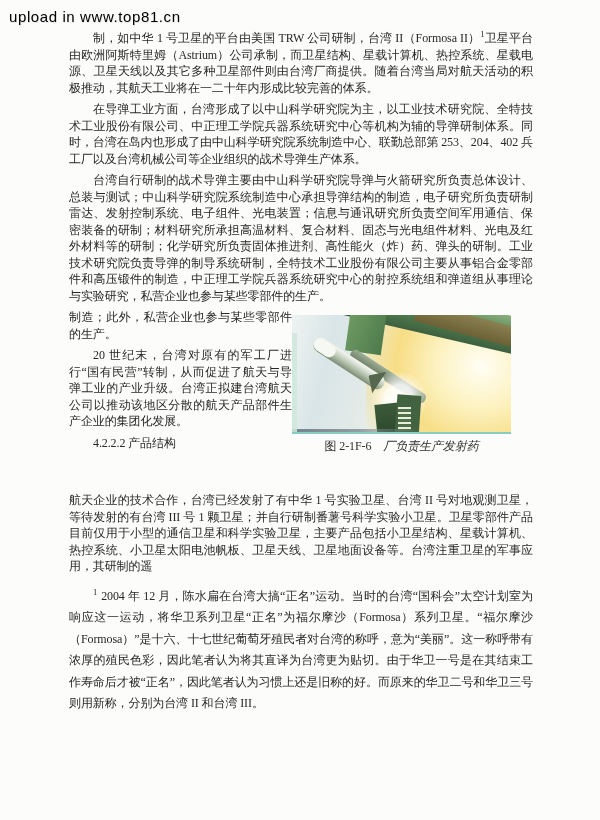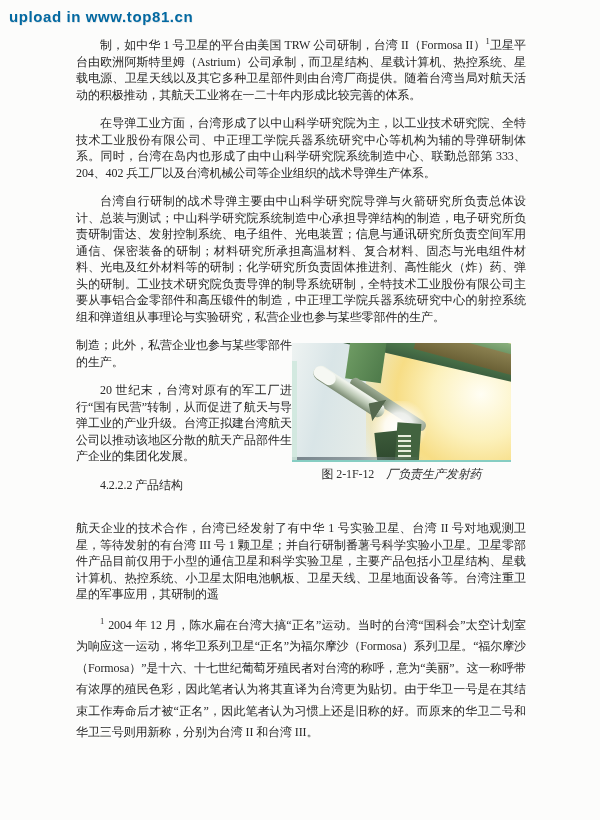--- a/index.html
+++ b/index.html
@@ -10,38 +10,38 @@
     background: #fcfcfb;
     overflow: hidden;
     font-family: "Liberation Serif", "DejaVu Serif", serif;
     color: #272727;
   }
   .watermark {
     position: absolute;
     left: 9px;
     top: 8px;
     font-family: "Liberation Sans", "DejaVu Sans", sans-serif;
-    font-weight: bold;
+    font-weight: normal;
     font-size: 15px;
     letter-spacing: 0.6px;
-    color: #0369a1;
+    color: #000000;
     text-shadow: 0.5px 0.5px 0 #e6e6e6;
     user-select: none;
   }
   .content {
     position: absolute;
     left: 64px;
     top: 25px;
     width: 474px;
     font-size: 12px;
     line-height: 16.5px;
     letter-spacing: -0.1px;
     text-align: justify;
   }
-  p { margin: 12px; padding: 0; font-family: Liberation Serif, serif; }
+  p { margin: 5px; padding: 0; font-family: Liberation Serif, serif; }
   .indent { text-indent: 2em; }
   .clear { clear: both; }
   .sup {
     font-size: 8.5px;
     vertical-align: super;
     line-height: 0;
   }
   
   .figure {
     float: right;
@@ -157,21 +157,21 @@
 <body>
 
 <div class="page">
 
   <div class="watermark">upload in www.top81.cn</div>
 
   <div class="content">
 
     <p class="para indent"><span>制，如中华 1 号卫星的平台由美国 TRW 公司研制，台湾 II（Formosa II）</span><sup class="sup">1</sup><span>卫星平台由欧洲阿斯特里姆（Astrium）公司承制，而卫星结构、星载计算机、热控系统、星载电源、卫星天线以及其它多种卫星部件则由台湾厂商提供。随着台湾当局对航天活动的积极推动，其航天工业将在一二十年内形成比较完善的体系。</span></p>
 
-    <p class="para indent">在导弹工业方面，台湾形成了以中山科学研究院为主，以工业技术研究院、全特技术工业股份有限公司、中正理工学院兵器系统研究中心等机构为辅的导弹研制体系。同时，台湾在岛内也形成了由中山科学研究院系统制造中心、联勤总部第 333、204、402 兵工厂以及台湾机械公司等企业组织的战术导弹生产体系。</p>
+    <p class="para indent">在导弹工业方面，台湾形成了以中山科学研究院为主，以工业技术研究院、全特技术工业股份有限公司、中正理工学院兵器系统研究中心等机构为辅的导弹研制体系。同时，台湾在岛内也形成了由中山科学研究院系统制造中心、联勤总部第 253、204、402 兵工厂以及台湾机械公司等企业组织的战术导弹生产体系。</p>
 
     <p class="para indent">台湾自行研制的战术导弹主要由中山科学研究院导弹与火箭研究所负责总体设计、总装与测试；中山科学研究院系统制造中心承担导弹结构的制造，电子研究所负责研制雷达、发射控制系统、电子组件、光电装置；信息与通讯研究所负责空间军用通信、保密装备的研制；材料研究所承担高温材料、复合材料、固态与光电组件材料、光电及红外材料等的研制；化学研究所负责固体推进剂、高性能火（炸）药、弹头的研制。工业技术研究院负责导弹的制导系统研制，全特技术工业股份有限公司主要从事铝合金零部件和高压锻件的制造，中正理工学院兵器系统研究中心的射控系统组和弹道组从事理论与实验研究，私营企业也参与某些零部件的生产。</p>
 
 
     <div class="wrap-zone">
 
       <figure class="figure">
         <div class="photo">
           <div class="ph-glow"></div>
           <div class="ph-rail-top"></div>
@@ -184,21 +184,21 @@
             <span class="fin"></span>
           </div>
           <div class="ph-base"></div>
           <div class="ph-base2"></div>
           <div class="ph-spring"></div>
           <div class="ph-horizon"></div>
           <div class="ph-teal-edge"></div>
           <div class="ph-bottomline"></div>
         </div>
         <figcaption class="caption">
-          <span class="cap-label">图 2-1F-12</span><span>厂负责生产发射药</span>
+          <span class="cap-label">图 2-1F-6</span><span>厂负责生产发射药</span>
         </figcaption>
       </figure>
 
       <p class="para">制造；此外，私营企业也参与某些零部件的生产。</p>
       <p class="para indent">20 世纪末，台湾对原有的军工厂进行“国有民营”转制，从而促进了航天与导弹工业的产业升级。台湾正拟建台湾航天公司以推动该地区分散的航天产品部件生产企业的集团化发展。</p>
       <p class="para indent">4.2.2.2 产品结构</p>
 
     </div>
 
     <p class="para clear">航天企业的技术合作，台湾已经发射了有中华 1 号实验卫星、台湾 II 号对地观测卫星，等待发射的有台湾 III 号 1 颗卫星；并自行研制番薯号科学实验小卫星。卫星零部件产品目前仅用于小型的通信卫星和科学实验卫星，主要产品包括小卫星结构、星载计算机、热控系统、小卫星太阳电池帆板、卫星天线、卫星地面设备等。台湾注重卫星的军事应用，其研制的遥</p>

